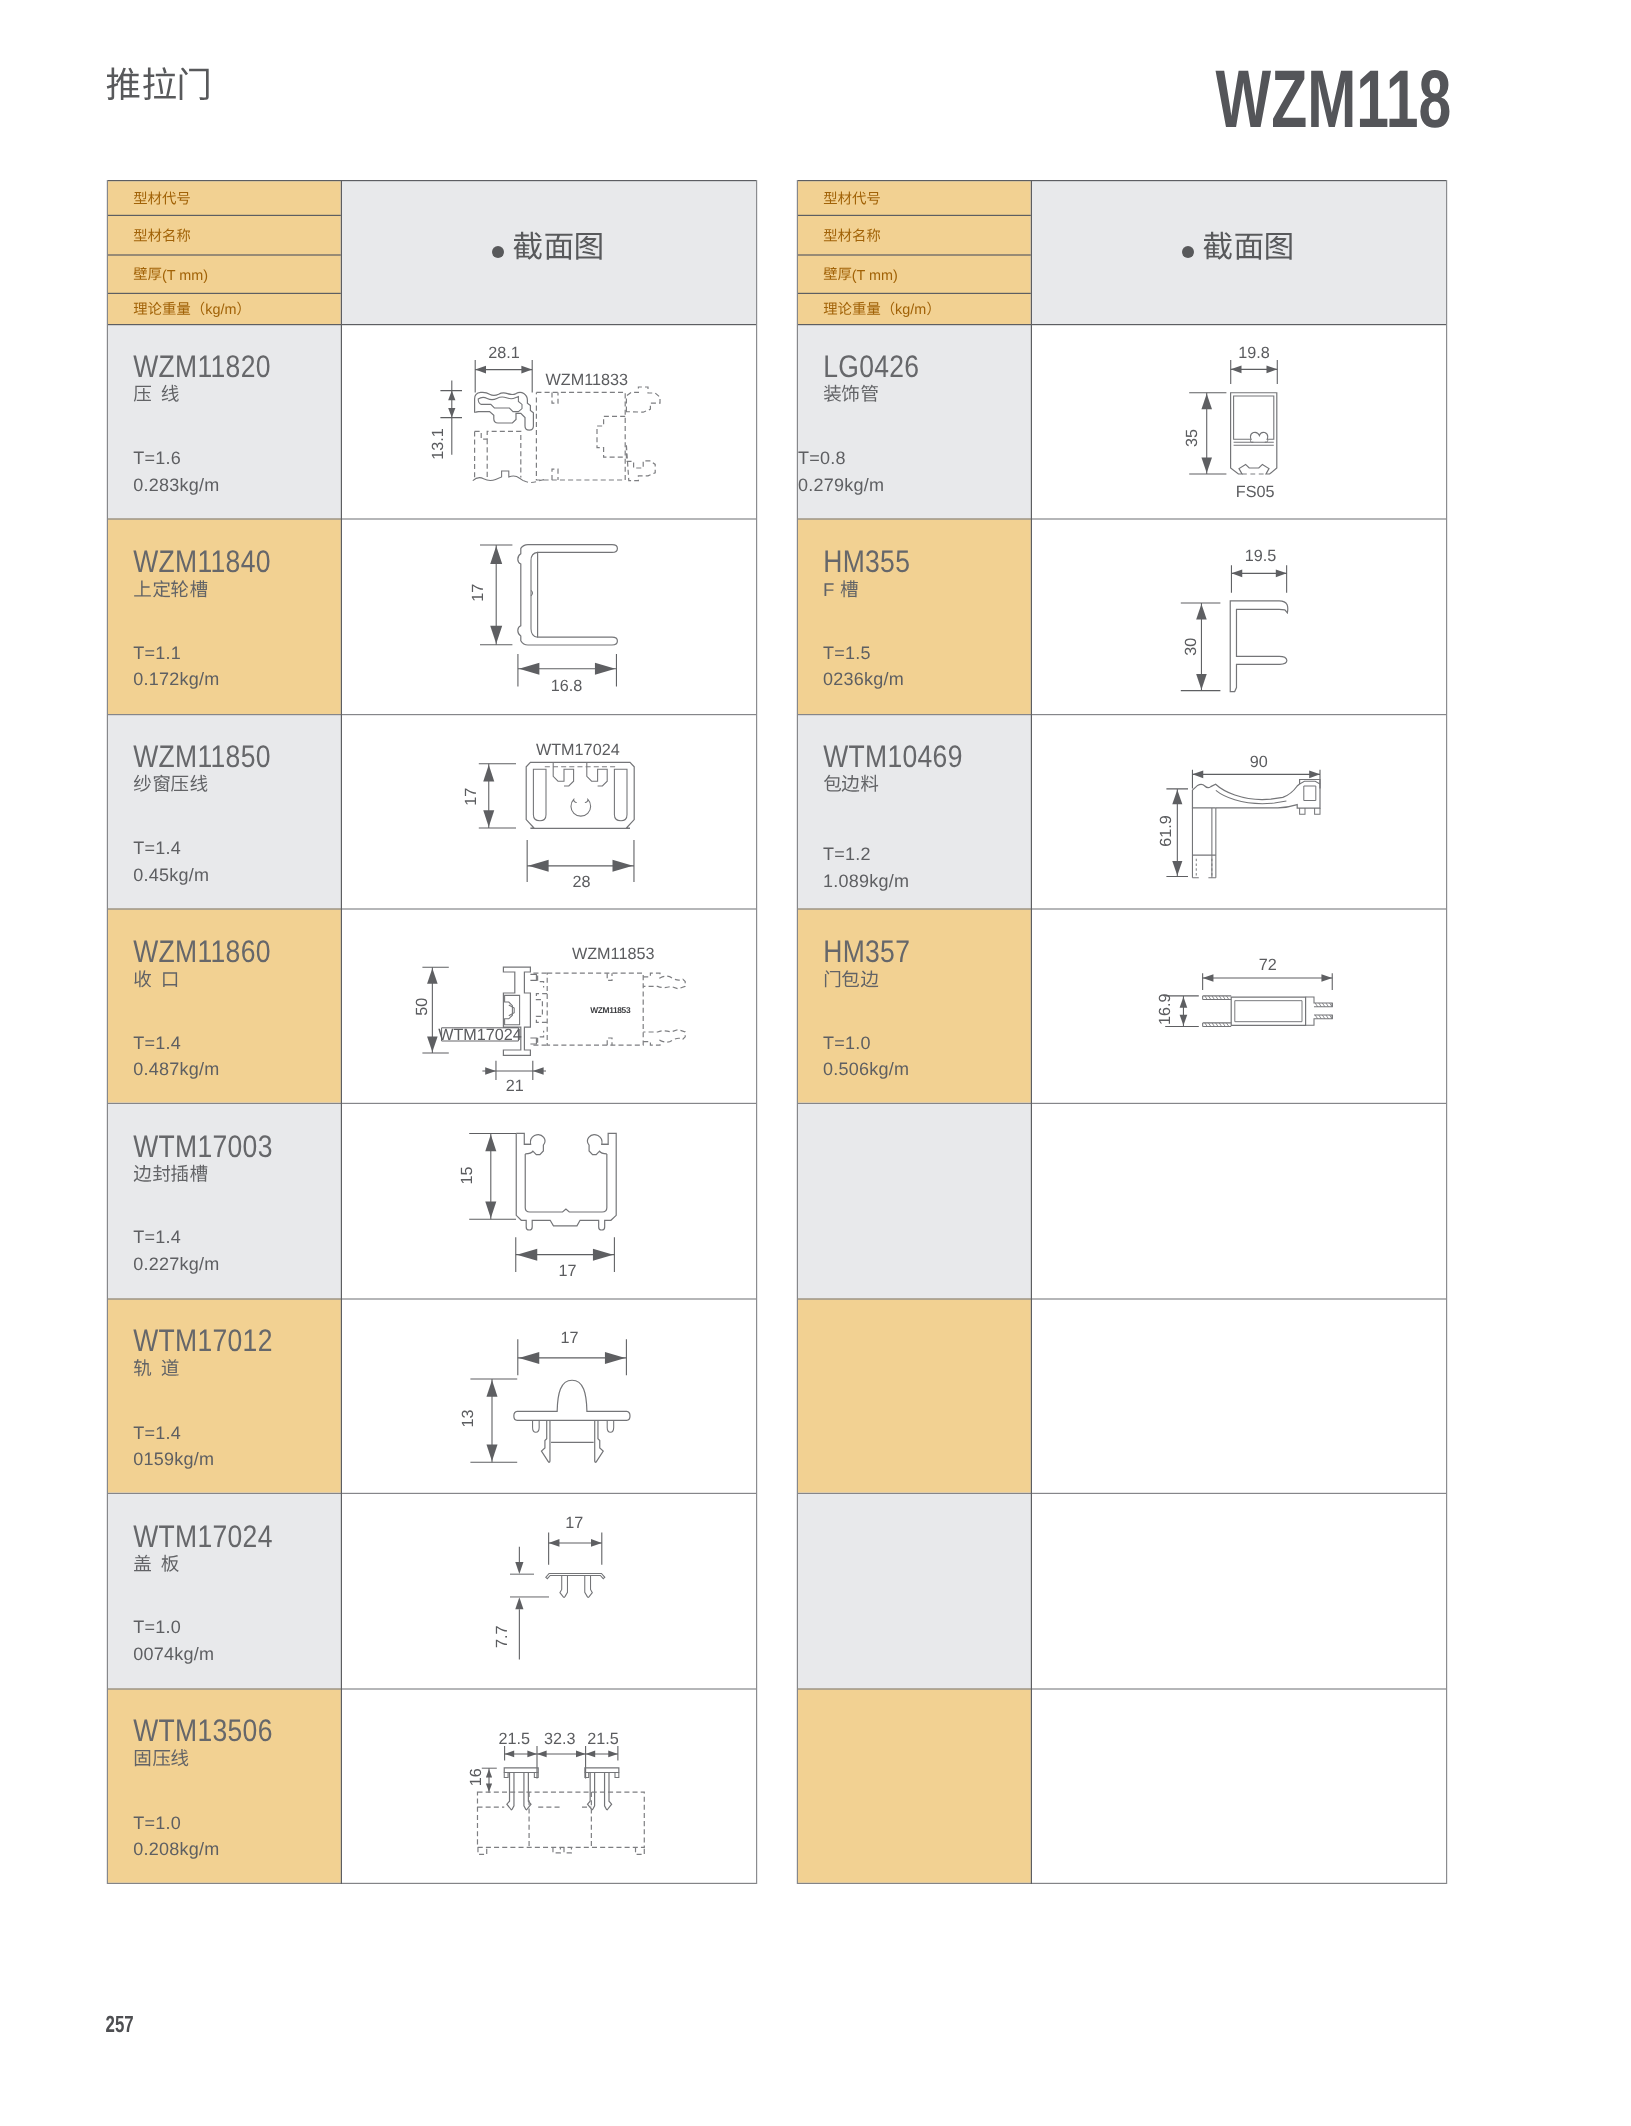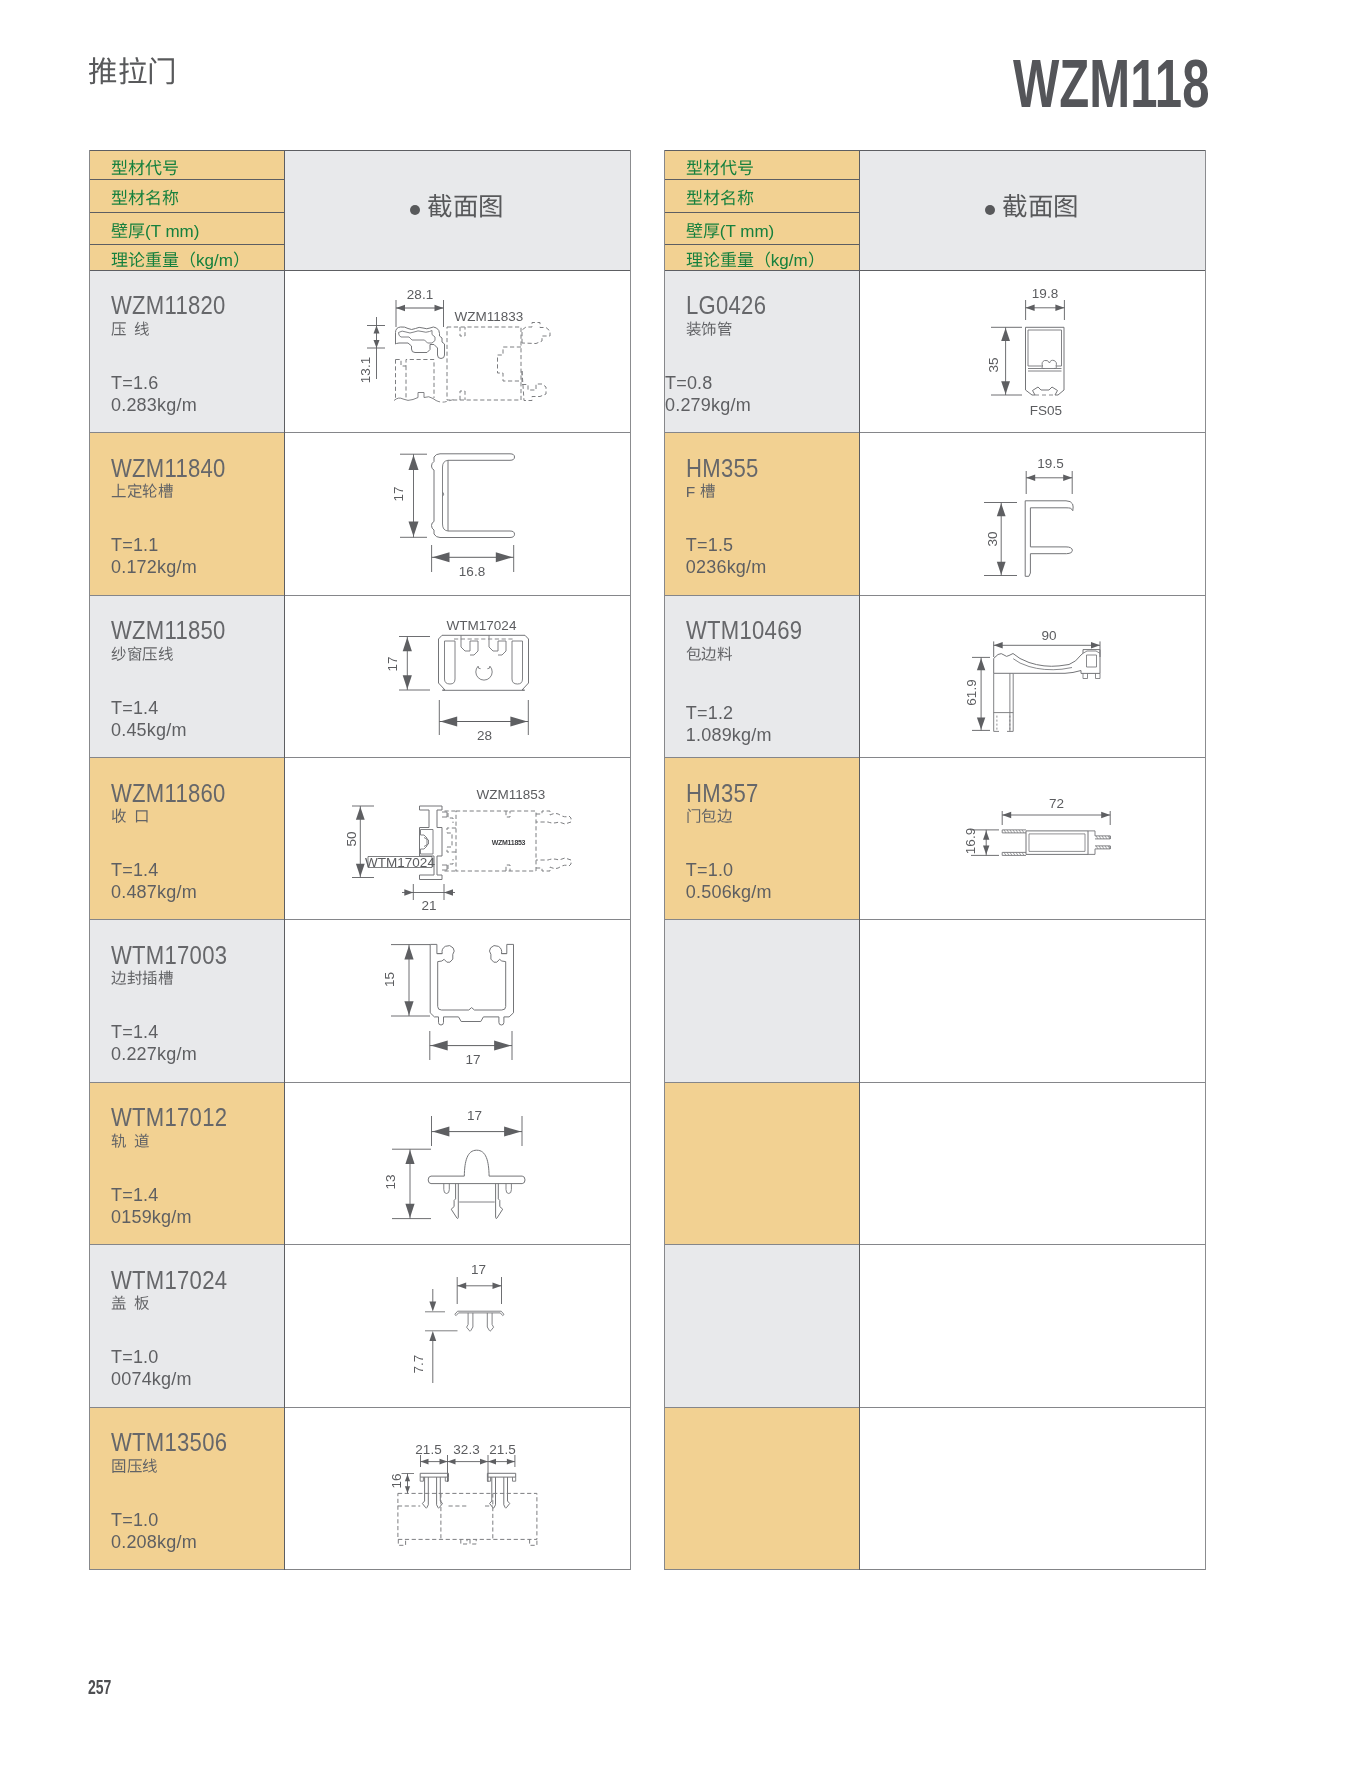--- a/index.html
+++ b/index.html
@@ -3,22 +3,22 @@
 html,body{margin:0;padding:0;background:#fff}
 .page{position:relative;width:1359px;height:1772px;overflow:hidden;background:#fff;
  font-family:"Liberation Sans",sans-serif;}
 .abs{position:absolute}
 .cj{display:inline-block;width:1em;height:1em;vertical-align:-0.13em;fill:currentColor}
 .sp{display:inline-block;width:.5em}
 .hline{position:absolute;height:1px}
 .vline{position:absolute;width:1px}
 .codetxt{font-size:26px;color:#66676a;transform:scaleX(.85);transform-origin:0 0;white-space:nowrap;letter-spacing:.3px}
 .nametxt{font-size:15.5px;color:#626366;white-space:nowrap}
-.ttxt{font-size:18px;color:#5e5f62;white-space:nowrap;letter-spacing:.2px}
-.hdrtxt{font-size:17px;color:#15803d;white-space:nowrap}
+.ttxt{font-size:15px;color:#5e5f62;white-space:nowrap;letter-spacing:.2px}
+.hdrtxt{font-size:12px;color:#a16207;white-space:nowrap}
 svg text{font-family:"Liberation Sans",sans-serif}
 </style></head><body>
 <div class="page">
     <svg width="0" height="0" style="position:absolute">
       <defs>
         <path id="g63A8" d="M641 73C669 118 698 179 712 219H512C535 169 556 116 573 64L502 46C457 194 381 339 293 432C307 443 329 465 342 479L242 510V309H354V239H242V41H169V239H40V309H169V532L32 573L51 646L169 608V868C169 882 163 886 151 886C139 887 100 887 57 885C67 907 77 939 79 958C143 958 182 956 207 943C232 931 242 910 242 868V584L356 547L346 483L349 486C377 453 405 415 431 373V960H503V891H954V821H743V685H918V618H743V486H919V419H743V288H934V219H722L780 194C767 154 736 94 706 48ZM503 486H672V618H503ZM503 419V288H672V419ZM503 685H672V821H503Z"></path>
         <path id="g62C9" d="M400 222V293H939V222ZM469 371C500 510 528 695 537 800L610 779C600 677 568 496 535 356ZM586 52C605 102 625 168 633 211L707 189C698 146 676 83 657 33ZM353 846V917H966V846H763C800 712 841 516 867 361L788 348C770 498 730 712 693 846ZM179 40V242H55V312H179V534C128 548 82 560 43 569L65 642L179 608V873C179 886 175 890 162 890C151 891 114 891 73 890C82 910 92 940 95 958C157 959 194 957 218 945C243 933 253 914 253 873V586L367 552L358 483L253 513V312H358V242H253V40Z"></path>
         <path id="g95E8" d="M127 75C178 133 240 214 268 263L329 219C300 171 236 94 185 39ZM93 242V960H168V242ZM359 77V149H836V860C836 880 830 886 809 887C789 888 718 888 645 886C656 906 668 938 671 958C767 959 829 958 865 946C899 933 912 910 912 860V77Z"></path>
         <path id="g578B" d="M635 97V432H704V97ZM822 46V493C822 506 818 510 802 511C787 512 737 512 680 510C691 530 701 559 705 579C776 579 825 578 855 566C885 555 893 536 893 494V46ZM388 147V285H264V279V147ZM67 285V352H189C178 419 145 487 59 540C73 550 98 578 108 592C210 529 248 439 259 352H388V567H459V352H573V285H459V147H552V81H100V147H195V278V285ZM467 548V659H151V728H467V855H47V925H952V855H544V728H848V659H544V548Z"></path>
         <path id="g6750" d="M777 41V255H477V327H752C676 485 545 653 419 739C437 754 460 781 472 801C583 716 697 574 777 431V858C777 876 770 882 752 882C733 883 668 884 604 882C614 903 626 938 630 959C716 959 775 957 808 944C842 932 855 910 855 857V327H959V255H855V41ZM227 40V254H60V327H217C178 466 102 621 26 705C39 724 59 755 68 777C127 707 184 593 227 475V959H302V443C344 497 396 568 418 605L466 541C441 510 338 390 302 353V327H440V254H302V40Z"></path>

